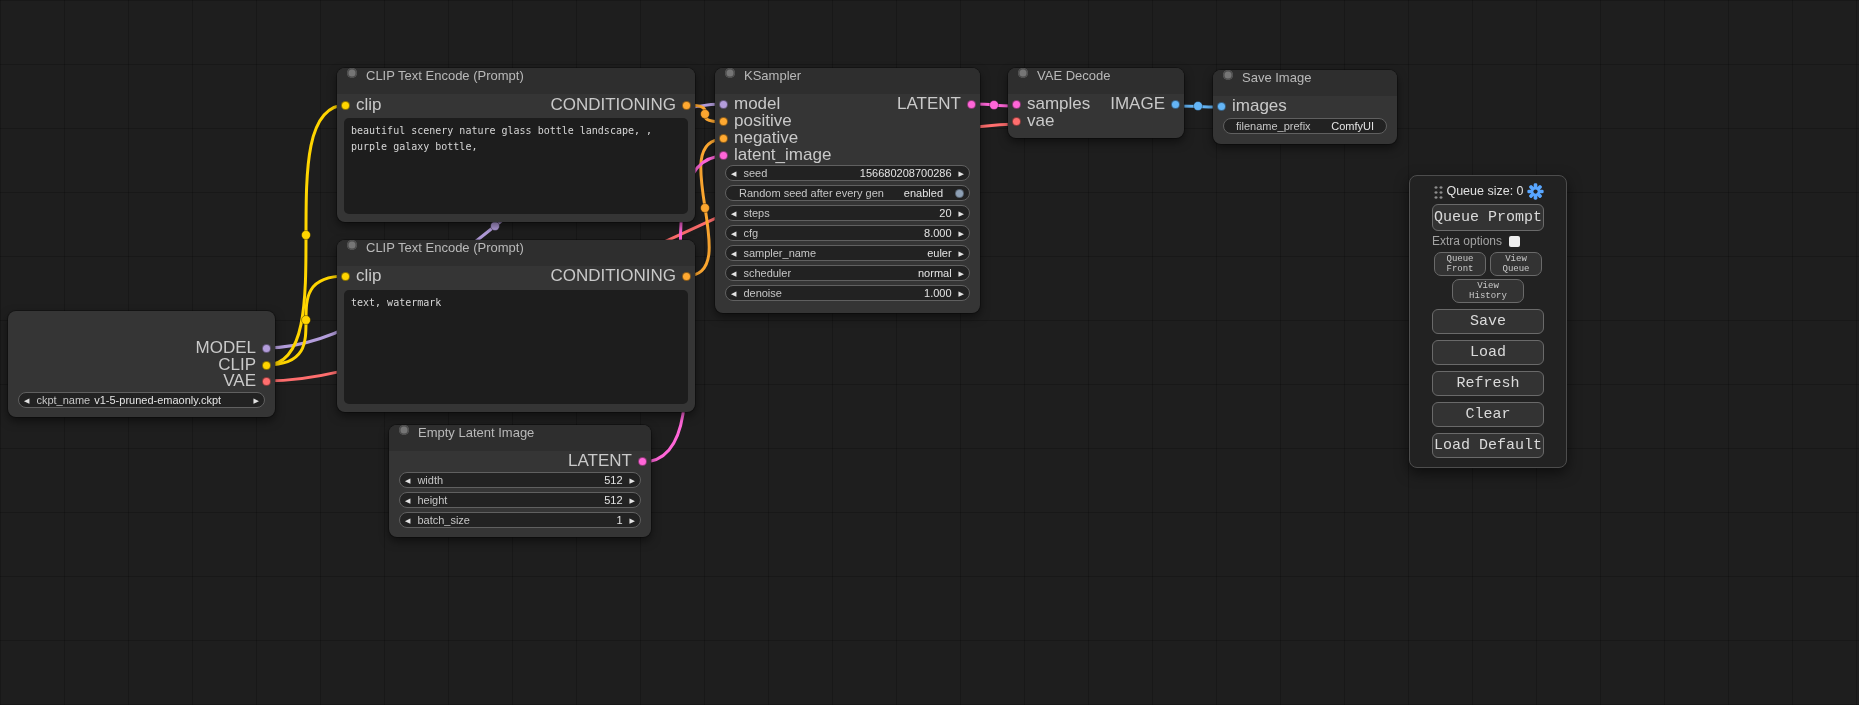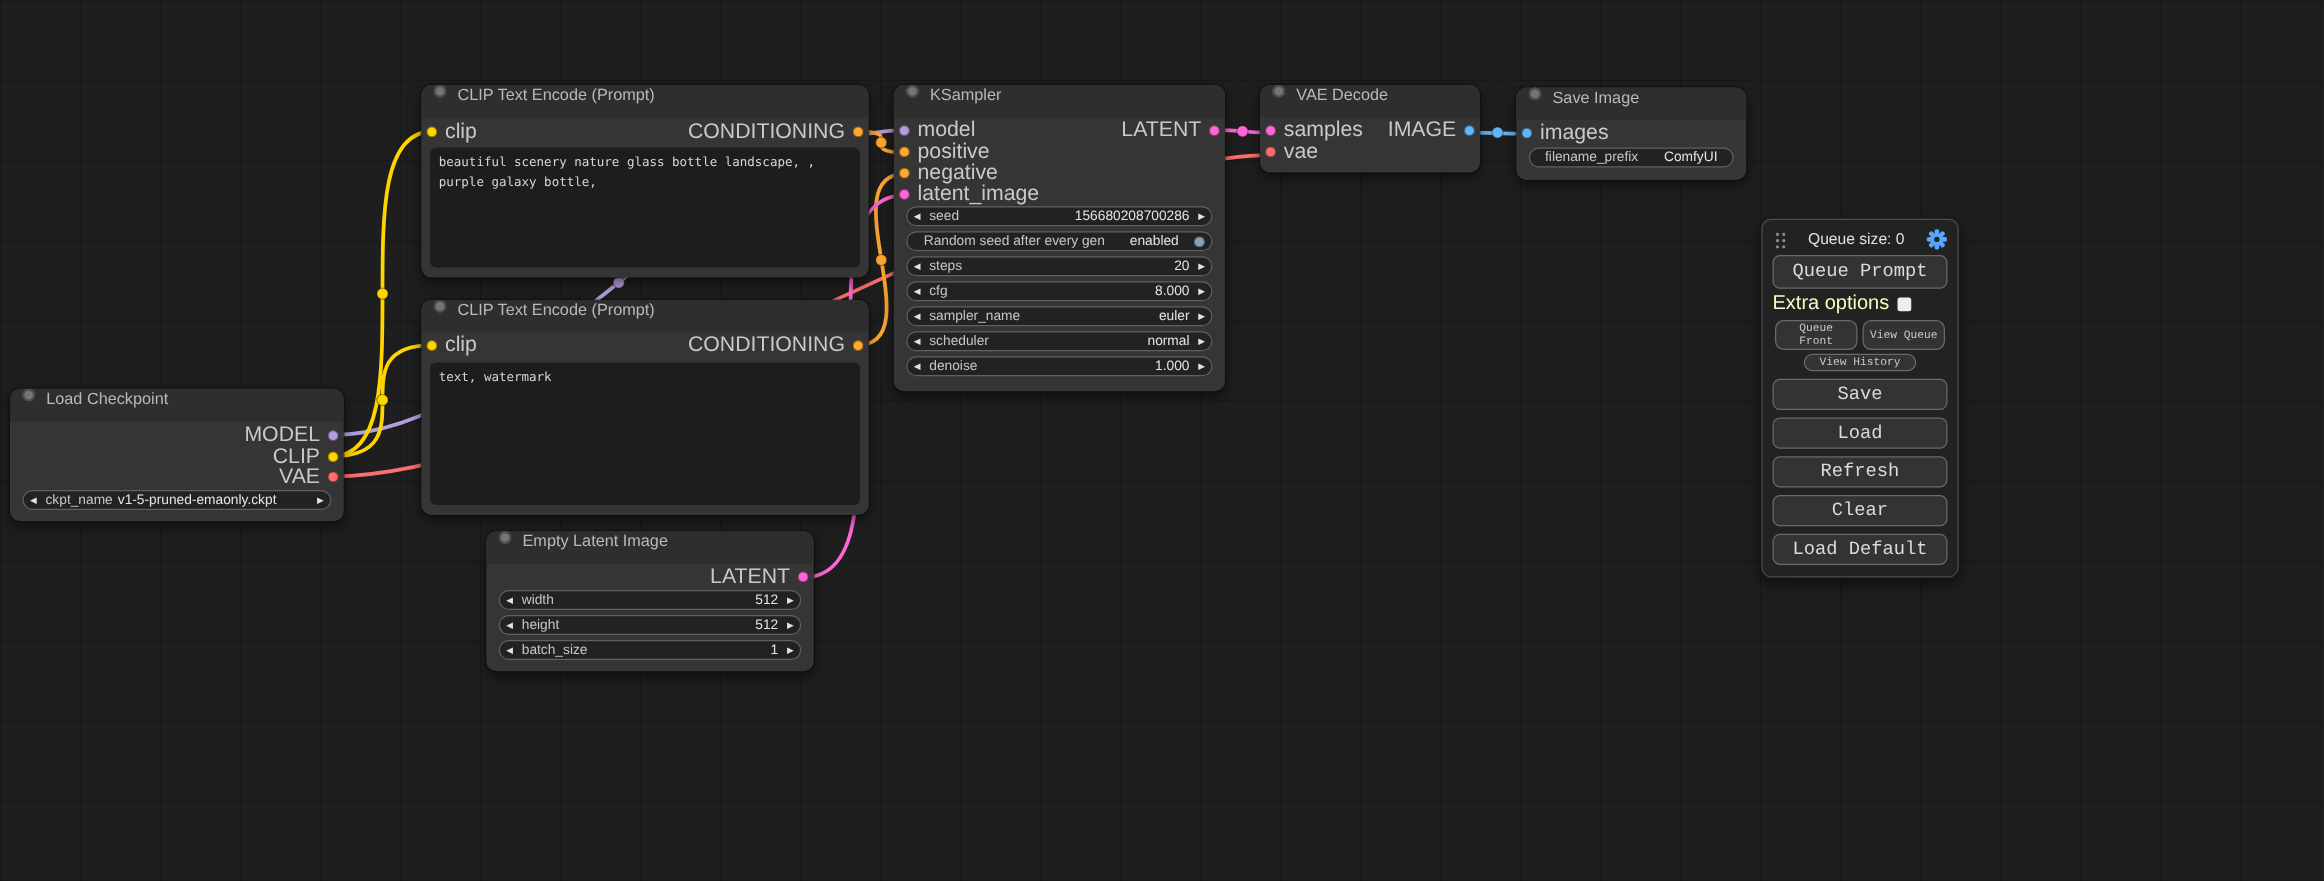--- a/index.html
+++ b/index.html
@@ -49,35 +49,35 @@
         margin-left:5px;flex:0 0 auto;border:1px solid rgba(0,0,0,.35);box-sizing:border-box;}
 
   .textbox{position:absolute;left:7px;right:7px;background:#1d1d1d;border-radius:5px;
         padding:5px 7px;font-family:"DejaVu Sans Mono",monospace;font-size:10px;
         color:#d6d6d6;line-height:1.55;white-space:pre-wrap;box-sizing:border-box;
         overflow:hidden;cursor:text;}
 
   
   .panel{position:absolute;left:1409px;top:175px;width:158px;z-index:3;background:#222;
         border:1px solid #4d4d4d;border-radius:8px;box-shadow:0 5px 14px rgba(0,0,0,.55);
-        padding:5px 8px 9px;box-sizing:border-box;color:#d6d6d6;}
+        padding:5px 22px 9px;box-sizing:border-box;color:#d6d6d6;}
   .panel-header{display:flex;align-items:center;height:20px;margin-bottom:2px;}
   .drag-handle{width:10px;height:15px;margin-left:1px;cursor:grab;
         background-image:radial-gradient(circle,#8d8d8d 1.1px,transparent 1.5px);
         background-size:5px 5px;background-position:0.5px 1px;}
   .queue-size{flex:1;text-align:center;font-size:12.5px;color:#e0e0e0;}
   .gear-btn{flex:0 0 auto;cursor:pointer;display:flex;align-items:center;}
 
   button{font-family:Liberation Mono, monospace;}
   .btn{display:block;width:100%;background:#333;border:1px solid #6a6a6a;border-radius:6px;
         color:#dadada;text-align:center;cursor:pointer;}
   .btn.primary{font-size:15px;padding:4px 0;margin:3px 0 3px;}
   .btn.big{font-size:15px;padding:3px 0;margin:6px 0 0;}
   .extra-row{display:flex;align-items:center;justify-content:flex-start;gap:7px;
-        font-size:16px;margin:3px 0 4px;color:#fef9c3;}
+        font-size:12px;margin:3px 0 4px;color:#a3a3a3;}
   .checkbox{width:11px;height:11px;background:#ededed;border-radius:2px;cursor:pointer;}
   .small-row{display:flex;gap:4px;margin:0 2px 3px;}
   .small-btn{font-size:9px;padding:1px 4px;border-radius:7px;background:#333;
         border:1px solid #6a6a6a;color:#c9c9c9;cursor:pointer;}
   .small-row .small-btn{flex:1;}
   .history-row{display:flex;justify-content:center;margin-bottom:2px;}
   .history-row .small-btn{width:64%;}
 </style>
 </head>
 <body>
@@ -97,24 +97,20 @@
   <circle class="linkdot" cx="306" cy="235" r="4.5" fill="#ffd500"></circle>
   <circle class="linkdot" cx="306" cy="320" r="4.5" fill="#ffd500"></circle>
   <circle class="linkdot" cx="705" cy="114" r="4.5" fill="#ffa931"></circle>
   <circle class="linkdot" cx="705" cy="208" r="4.5" fill="#ffa931"></circle>
   <circle class="linkdot" cx="683" cy="309" r="4.5" fill="#ff66d8"></circle>
   <circle class="linkdot" cx="994" cy="105" r="4.5" fill="#ff66d8"></circle>
   <circle class="linkdot" cx="1198" cy="106" r="4.5" fill="#64b5f6"></circle>
 </svg>
 
 <div class="node" style="left:8px;top:311px;width:267px;height:106px;">
-  <div class="node-title">
-    <span class="node-dot"></span>
-    <span>Load Checkpoint</span>
-  </div>
   <div class="slot out" style="top:29px">
     <span class="lbl">MODEL</span>
     <span class="dot" style="background: rgb(179, 157, 219);"></span>
   </div>
   <div class="slot out" style="top:46px">
     <span class="lbl">CLIP</span>
     <span class="dot" style="background: rgb(255, 213, 0);"></span>
   </div>
   <div class="slot out" style="top:62px">
     <span class="lbl">VAE</span>

